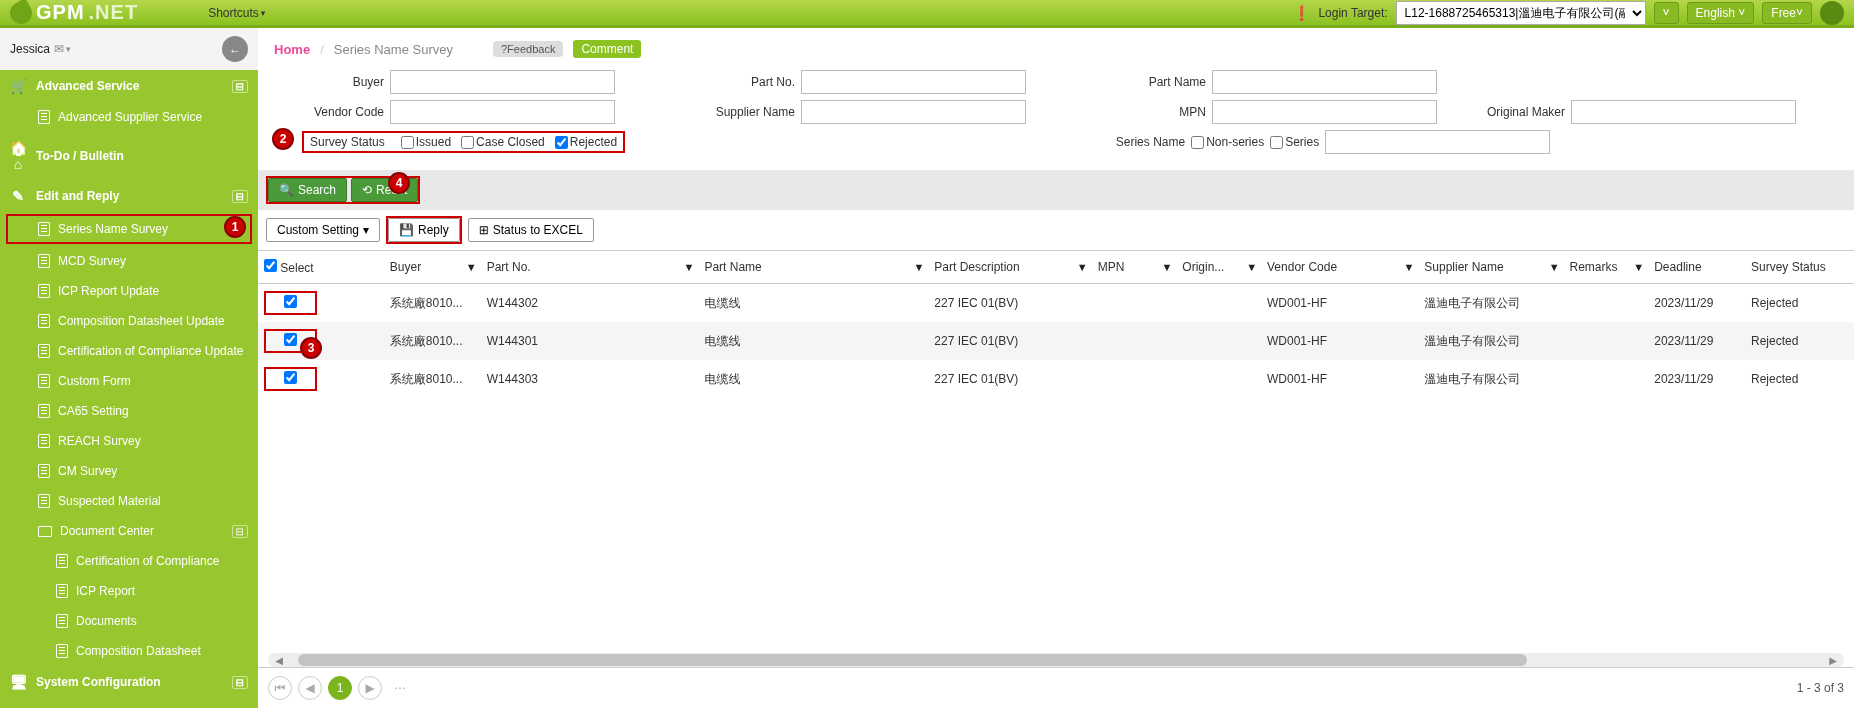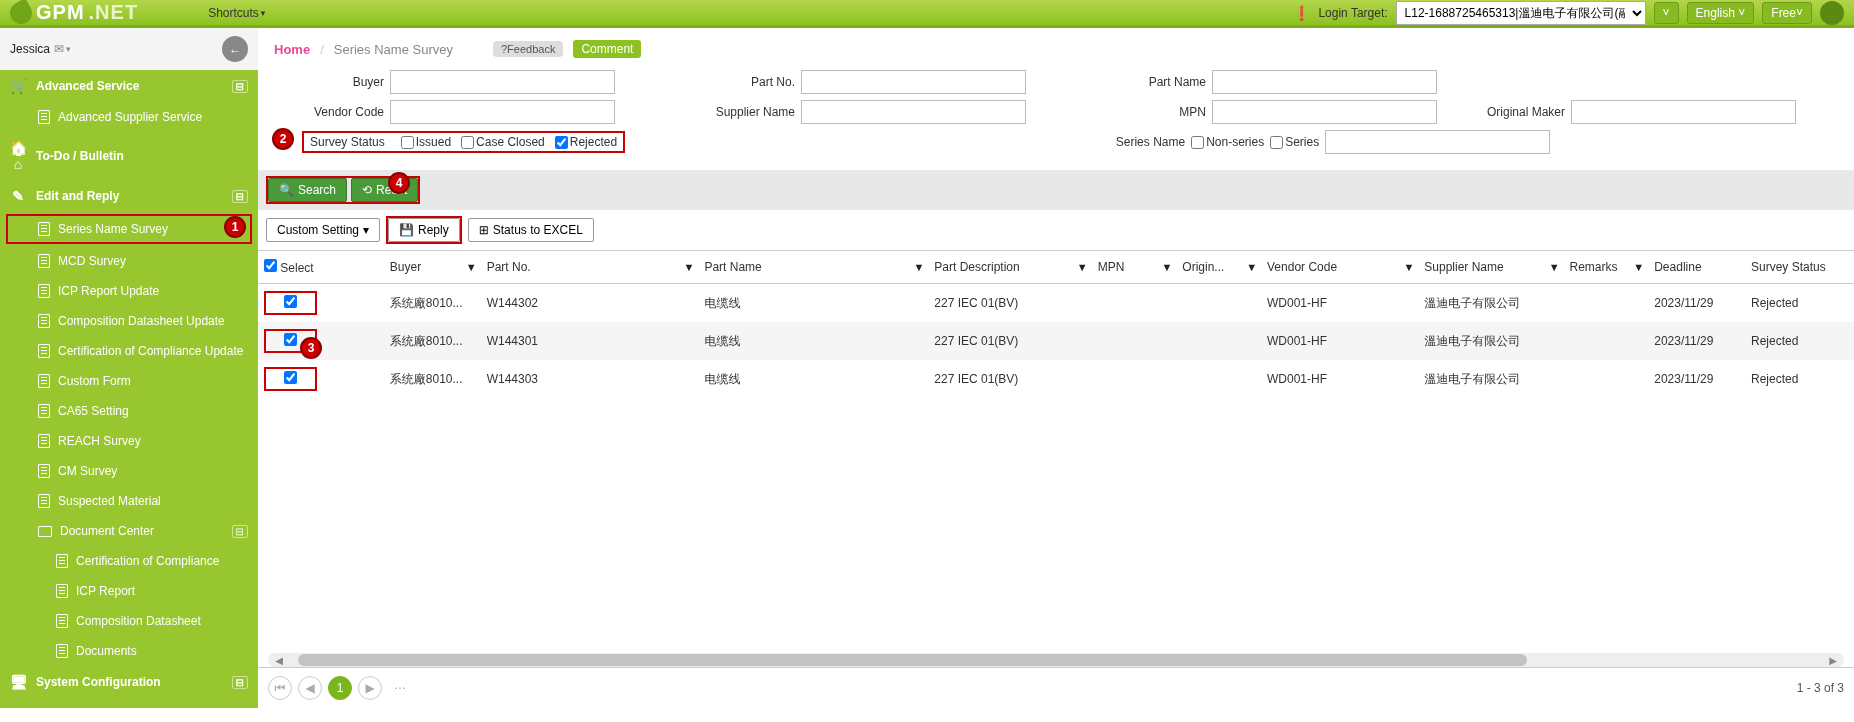--- a/index.html
+++ b/index.html
@@ -198,25 +198,25 @@
     <div class="side-item side-sub">
         <span class="doc-icon"></span>
         <span>Certification of Compliance</span>
       </div>
     <div class="side-item side-sub">
         <span class="doc-icon"></span>
         <span>ICP Report</span>
       </div>
     <div class="side-item side-sub">
         <span class="doc-icon"></span>
+        <span>Documents</span>
+      </div>
+    <div class="side-item side-sub">
+        <span class="doc-icon"></span>
         <span>Composition Datasheet</span>
-      </div>
-    <div class="side-item side-sub">
-        <span class="doc-icon"></span>
-        <span>Documents</span>
       </div>
 
     <div class="side-section">
       <span class="monitor-icon">🖥</span>
       <span>System Configuration</span>
       <span class="side-caret">⊟</span>
     </div>
 
   </div>
 

